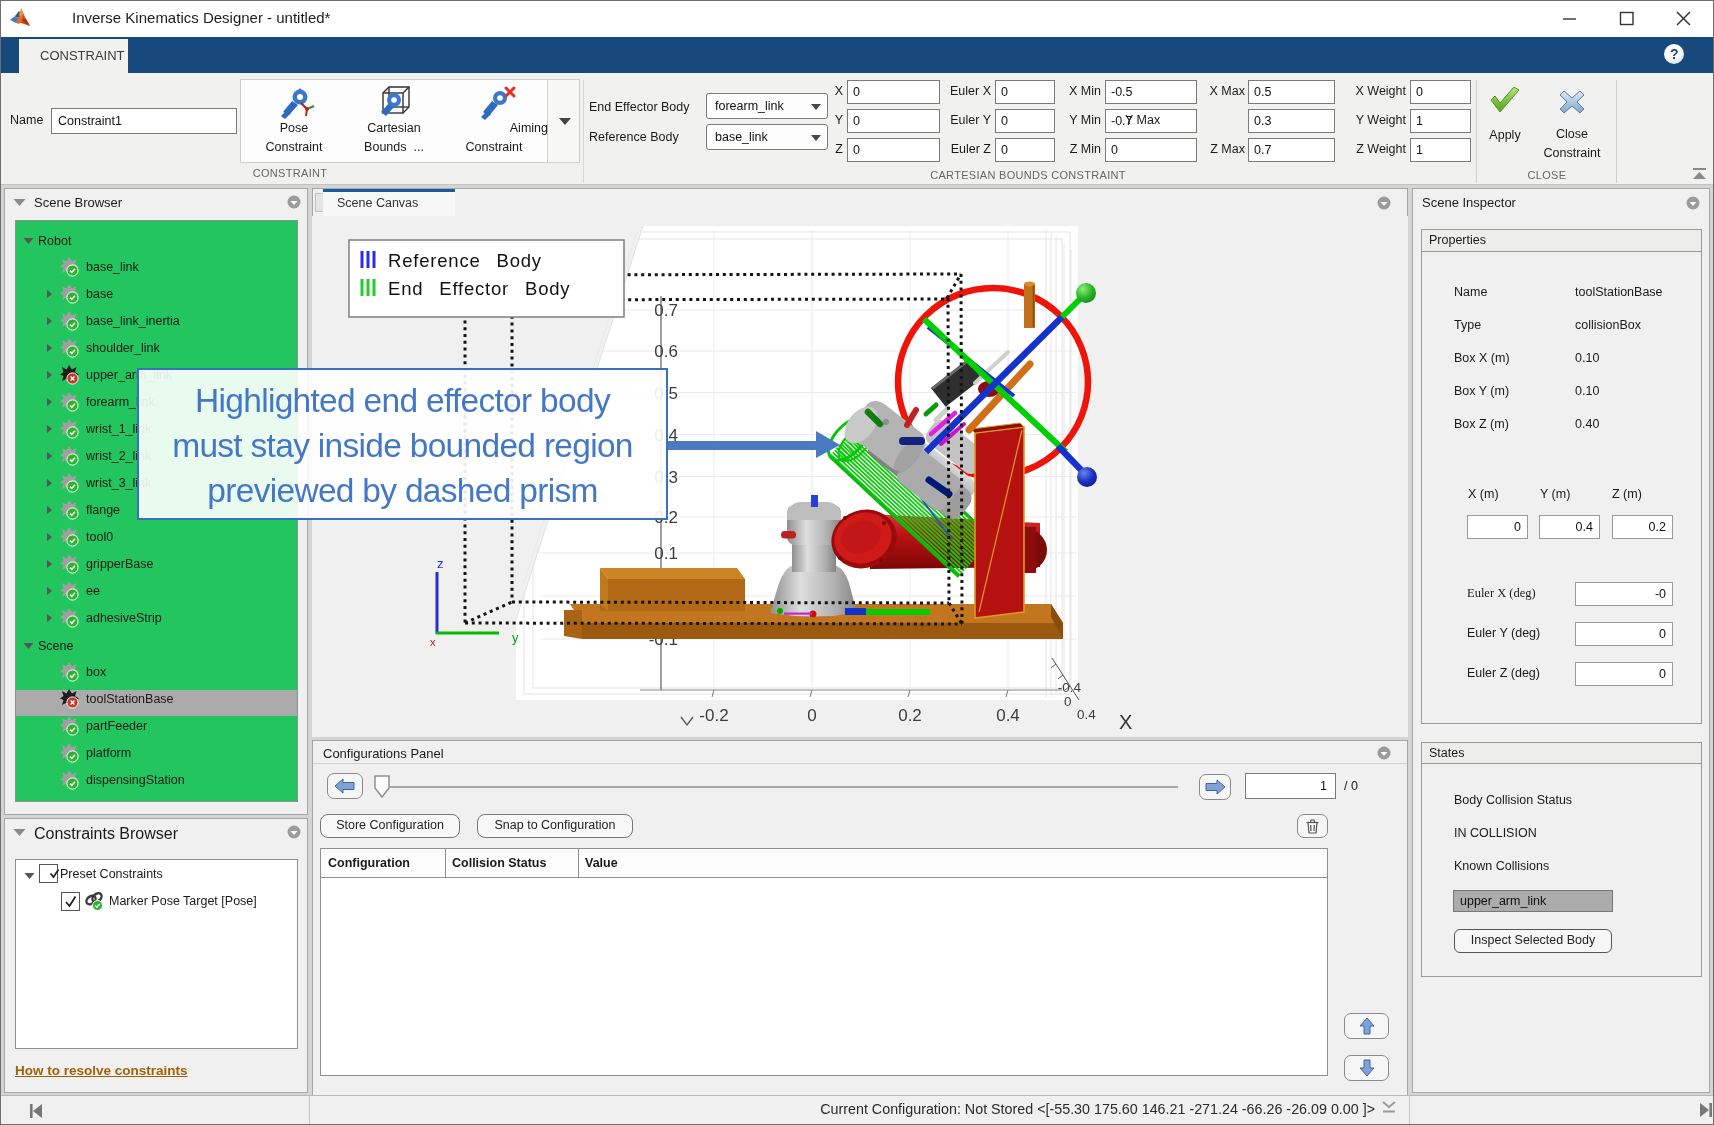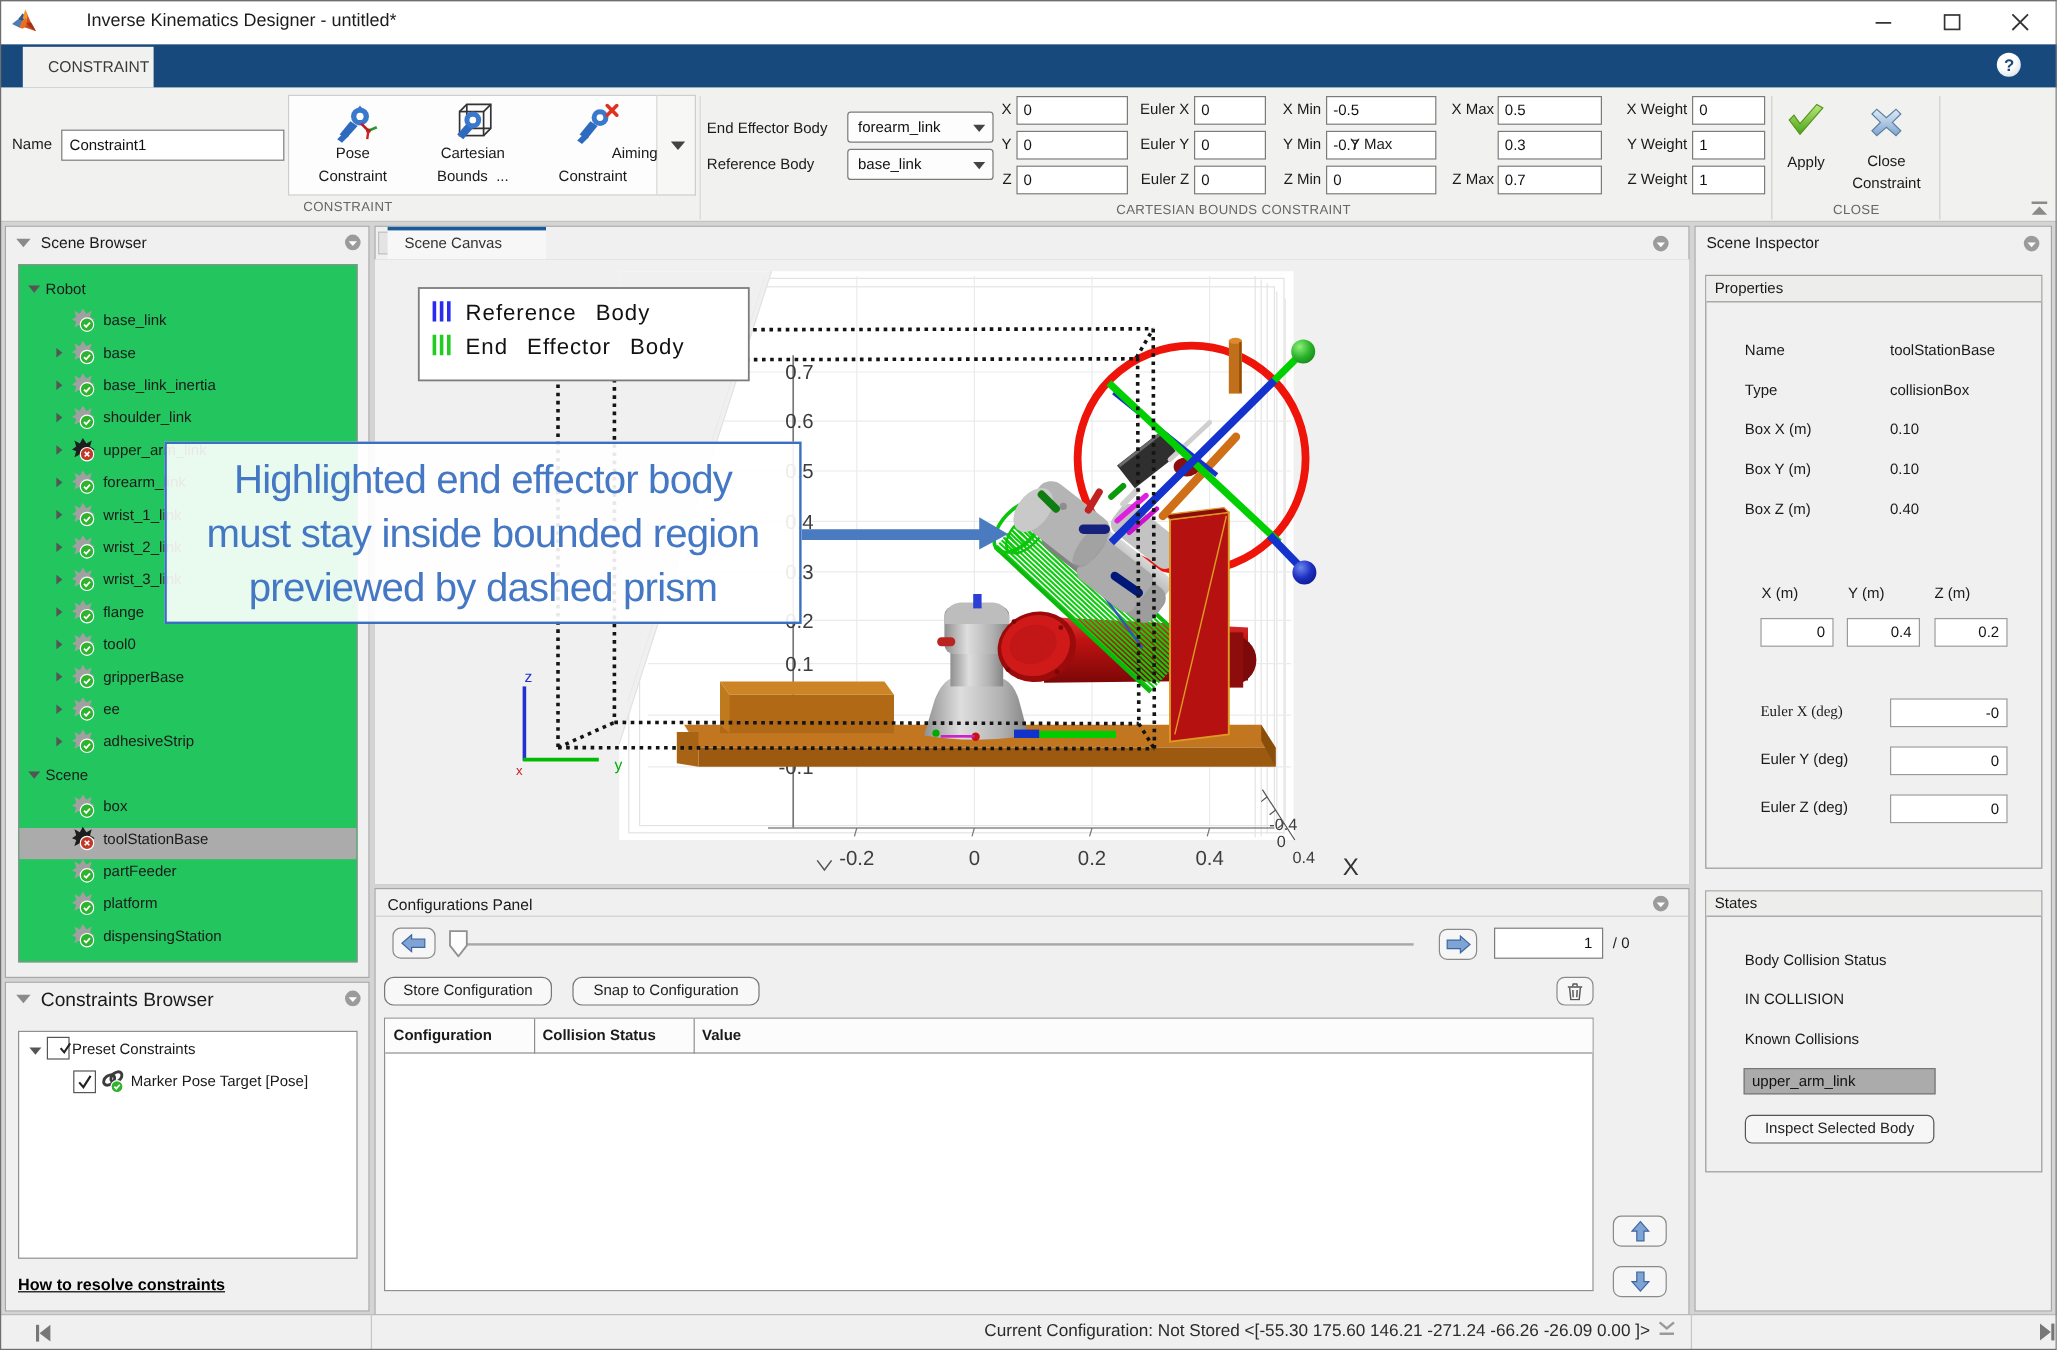--- a/index.html
+++ b/index.html
@@ -374,21 +374,21 @@
         <path d="M2 7 l3.5 4 6-9.5" stroke="#222" stroke-width="1.8" fill="none"></path>
       </svg>
 <svg class="abs" style="left:67px;top:31px" width="22" height="21" viewBox="0 0 22 21">
 <ellipse cx="8" cy="9" rx="5.2" ry="3.6" fill="none" stroke="#3c3c3c" stroke-width="2.4" transform="rotate(-40 8 9)"></ellipse>
 <ellipse cx="14" cy="6.5" rx="5.2" ry="3.6" fill="none" stroke="#3c3c3c" stroke-width="2.4" transform="rotate(-40 14 6.5)"></ellipse>
 <circle cx="14.5" cy="14.5" r="5" fill="#2eb32e" stroke="#fff" stroke-width="1"></circle>
 <path d="M12.3 14.5 l1.6 1.7 2.9-3.3" stroke="#fff" stroke-width="1.4" fill="none"></path>
       </svg>
 <div class="t" style="left:93px;top:34px;">Marker Pose Target [Pose]</div>
 </div>
-<div class="t" style="left:10px;top:244px;font-weight:bold;font-size:13.5px;color:#000000;text-decoration:underline;text-align:right;">How to resolve constraints</div>
+<div class="t" style="left:10px;top:244px;font-weight:bold;font-size:13.5px;color:#a16207;text-decoration:underline;text-align:right;">How to resolve constraints</div>
 </div>
 <div class="pan" style="left:312px;top:188px;width:1096px;height:549px;">
 <div class="abs" style="left:2px;top:4px;width:9px;height:17px;background:#e4e4e4;border:1px solid #c0c0c0;"></div>
 <div class="abs" style="left:10px;top:0px;width:132px;height:27px;background:#f7f7f7;border-top:3px solid #1a5c99;box-sizing:border-box;"></div>
 <div class="t" style="left:24px;top:7px;color:#333;">Scene Canvas</div>
 <div class="abs" style="left:0;top:27px;width:1094px;height:1px;background:#cfcfcf;"></div>
 <div class="circ" style="left:1064px;top:7px;">
       <svg width="14" height="14">
         <circle cx="7" cy="7" r="6.5" fill="#9b9b9b"></circle>
         <polygon points="3.5,6 10.5,6 7,10" fill="#fff"></polygon>

